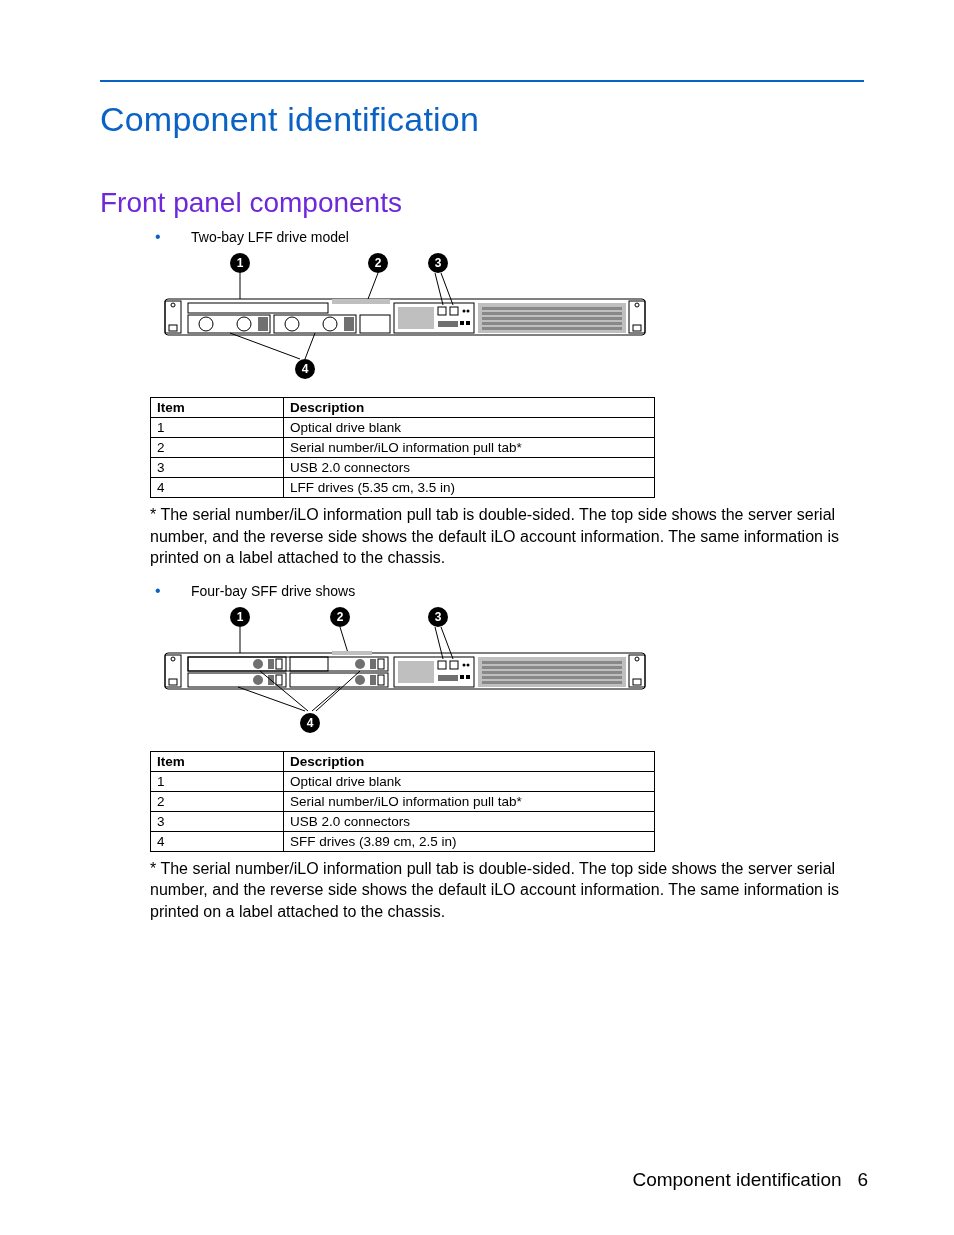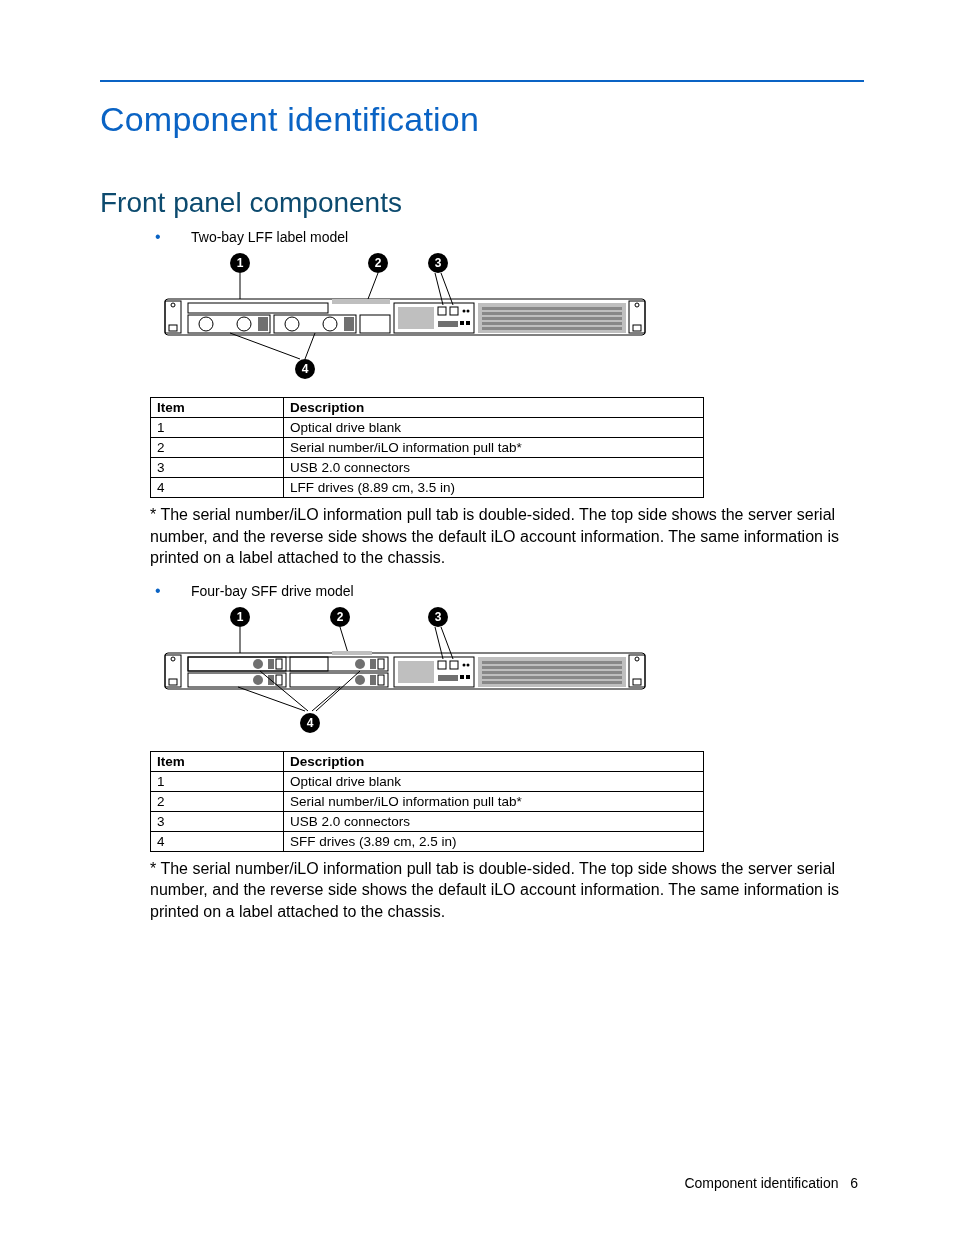--- a/index.html
+++ b/index.html
@@ -25,21 +25,21 @@
     margin-bottom: 18px;
   }
   h1 {
     color: #0a63c4;
     font-weight: 300;
     font-size: 34px;
     margin: 0 0 48px 0;
     letter-spacing: 0.2px;
   }
   h2 {
-    color: #0c4a6e;
+    color: #6d28d9;
     font-weight: 300;
     font-size: 28px;
     margin: 0 0 10px 0;
   }
   ul.bulleted {
     list-style: none;
     padding: 0;
     margin: 0 0 6px 55px;
   }
   ul.bulleted li {
@@ -55,21 +55,21 @@
     top: -1px;
     color: #0a63c4;
     font-size: 16px;
   }
   .diagram {
     margin: 6px 0 12px 60px;
   }
   table.component {
     border-collapse: collapse;
     margin: 0 0 6px 50px;
-    width: 554px;
+    width: 505px;
     font-size: 13.5px;
   }
   table.component th, table.component td {
     border: 1px solid #000;
     padding: 2px 6px;
     text-align: left;
     vertical-align: top;
   }
   table.component th {
     font-weight: bold;
@@ -79,42 +79,42 @@
     width: 120px;
   }
   .footnote {
     font-size: 16px;
     margin: 4px 0 14px 50px;
     line-height: 1.35;
   }
   .footer {
     position: absolute;
     bottom: 44px;
-    right: 96px;
-    font-size: 14px;
+    right: 86px;
+    font-size: 19px;
   }
   svg .chassis-line { stroke:#000; stroke-width:1; fill:none; }
   svg .fill-dark { fill:#707070; }
   svg .fill-grey { fill:#bfbfbf; }
   svg .callout-line { stroke:#000; stroke-width:1; fill:none; }
   svg .callout-circle { fill:#000; }
   svg .callout-text { fill:#fff; font-size:12px; font-weight:bold; font-family:Arial,sans-serif; text-anchor:middle; dominant-baseline:central; }
 </style>
 </head>
 <body>
 
 <div class="page">
   <div class="rule"></div>
 
   <h1>Component identification</h1>
 
   <h2>Front panel components</h2>
 
   <ul class="bulleted">
-    <li>Two-bay LFF label model</li>
+    <li>Two-bay LFF drive model</li>
   </ul>
 
   <div class="diagram">
     <svg width="490" height="130" viewBox="0 0 490 130">
 
       <circle class="callout-circle" cx="80" cy="12" r="10"></circle>
       <text class="callout-text" x="80" y="12">1</text>
       <line class="callout-line" x1="80" y1="22" x2="80" y2="48"></line>
 
       <circle class="callout-circle" cx="218" cy="12" r="10"></circle>
@@ -190,29 +190,29 @@
     <tr>
           <td>2</td>
           <td>Serial number/iLO information pull tab*</td>
         </tr>
     <tr>
           <td>3</td>
           <td>USB 2.0 connectors</td>
         </tr>
     <tr>
           <td>4</td>
-          <td>LFF drives (8.89 cm, 3.5 in)</td>
+          <td>LFF drives (5.35 cm, 3.5 in)</td>
         </tr>
   </tbody>
     </table>
 
   <p class="footnote">* The serial number/iLO information pull tab is double-sided. The top side shows the server serial number, and the reverse side shows the default iLO account information. The same information is printed on a label attached to the chassis.</p>
 
   <ul class="bulleted">
-    <li>Four-bay SFF drive model</li>
+    <li>Four-bay SFF drive shows</li>
   </ul>
 
   <div class="diagram">
     <svg width="490" height="130" viewBox="0 0 490 130">
 
       <circle class="callout-circle" cx="80" cy="12" r="10"></circle>
       <text class="callout-text" x="80" y="12">1</text>
       <line class="callout-line" x1="80" y1="22" x2="80" y2="48"></line>
 
       <circle class="callout-circle" cx="180" cy="12" r="10"></circle>

